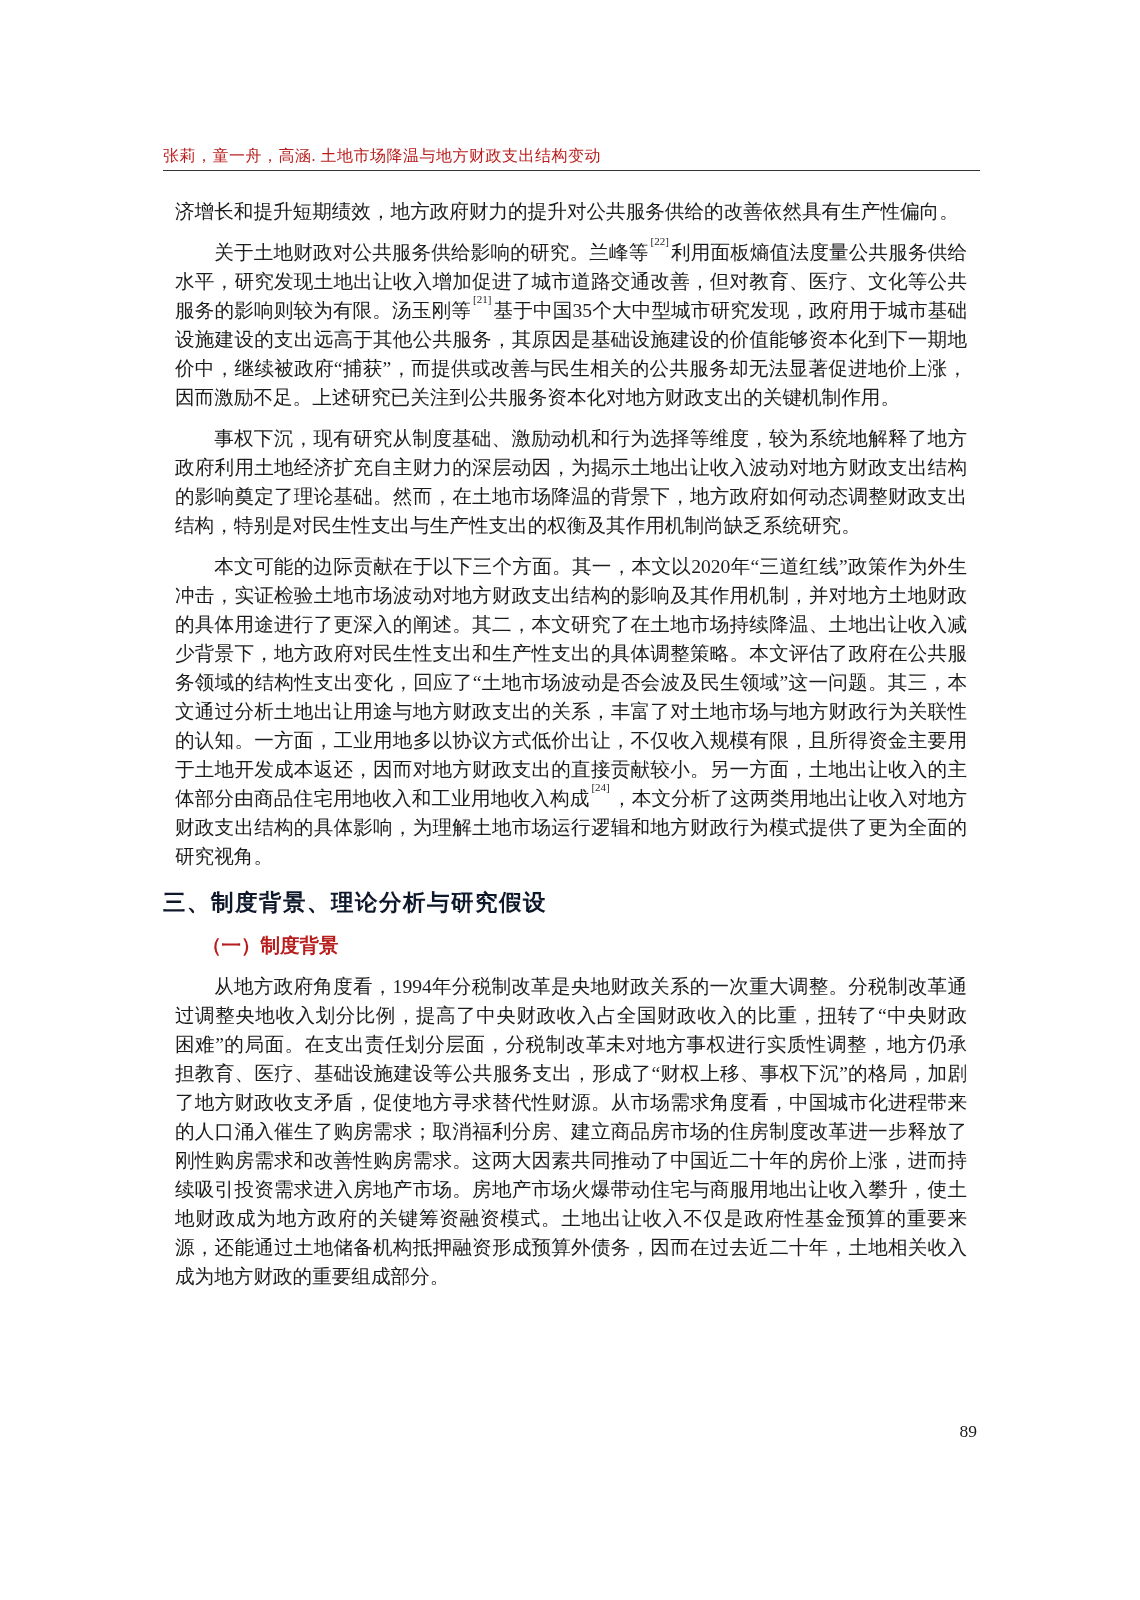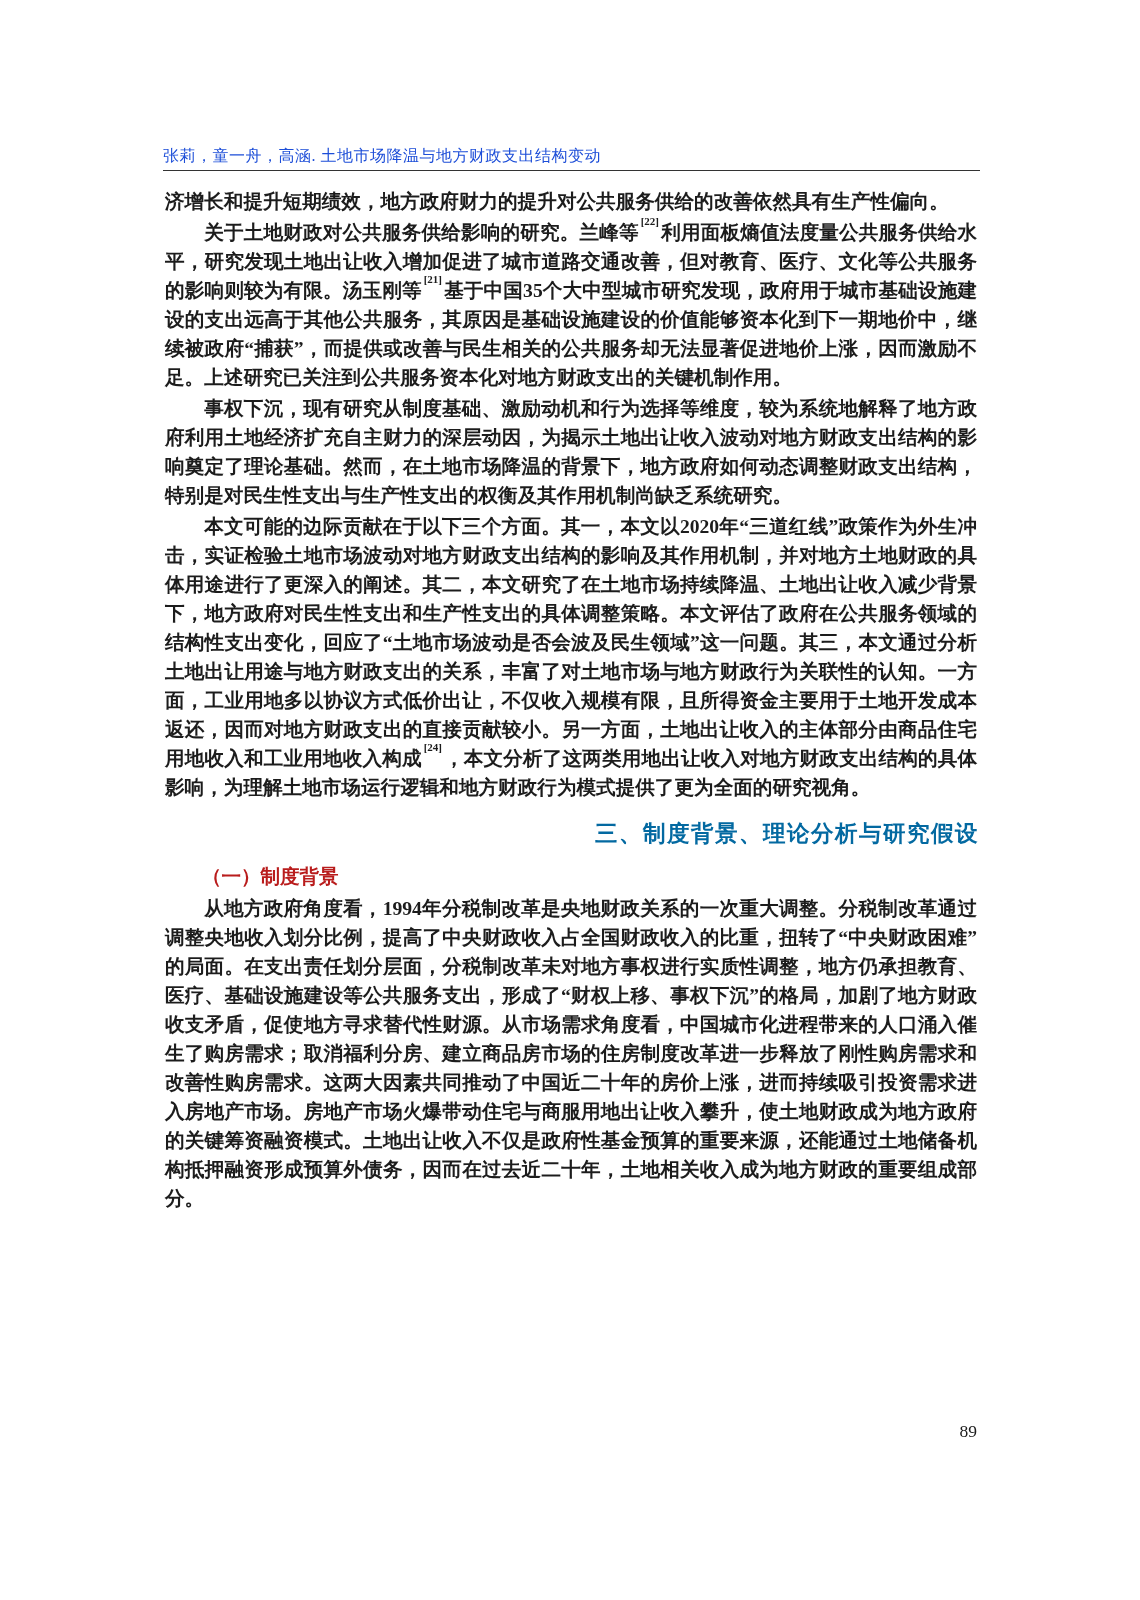--- a/index.html
+++ b/index.html
@@ -20,21 +20,21 @@
     background: #ffffff;
     overflow: hidden;
   }
   .running-header {
     position: absolute;
     left: 163px;
     top: 146px;
     width: 817px;
     font-size: 16px;
     letter-spacing: 0.5px;
-    color: #1d4ed8;
+    color: #b91c1c;
     white-space: nowrap;
   }
   .header-rule {
     position: absolute;
     left: 163px;
     top: 170px;
     width: 817px;
     border: none;
     border-top: 1.6px solid #333333;
     margin: 0;
@@ -42,32 +42,31 @@
   .article {
     position: absolute;
     left: 163px;
     top: 185px;
     width: 816px;
     font-size: 19.6px;
     line-height: 29px;
     text-align: justify;
   }
   .article p {
-    margin: 2px;
-    font-weight: bold;
+    margin: 12px;
   }
   .article p.indent {
     text-indent: 2em;
   }
   .section-heading {
     font-family: "Liberation Sans", "DejaVu Sans", sans-serif;
     font-weight: 700;
     font-size: 22.5px;
-    color: #0369a1;
-    text-align: right;
+    color: #0f172a;
+    text-align: left;
     letter-spacing: 1.5px;
     margin: 17px 0 13px 0;
     line-height: 30px;
   }
   .subsection-heading {
     font-family: "Liberation Sans", "DejaVu Sans", sans-serif;
     font-weight: 700;
     font-size: 19.5px;
     color: #b91c1c;
     margin: 2px 0 3px 0;

